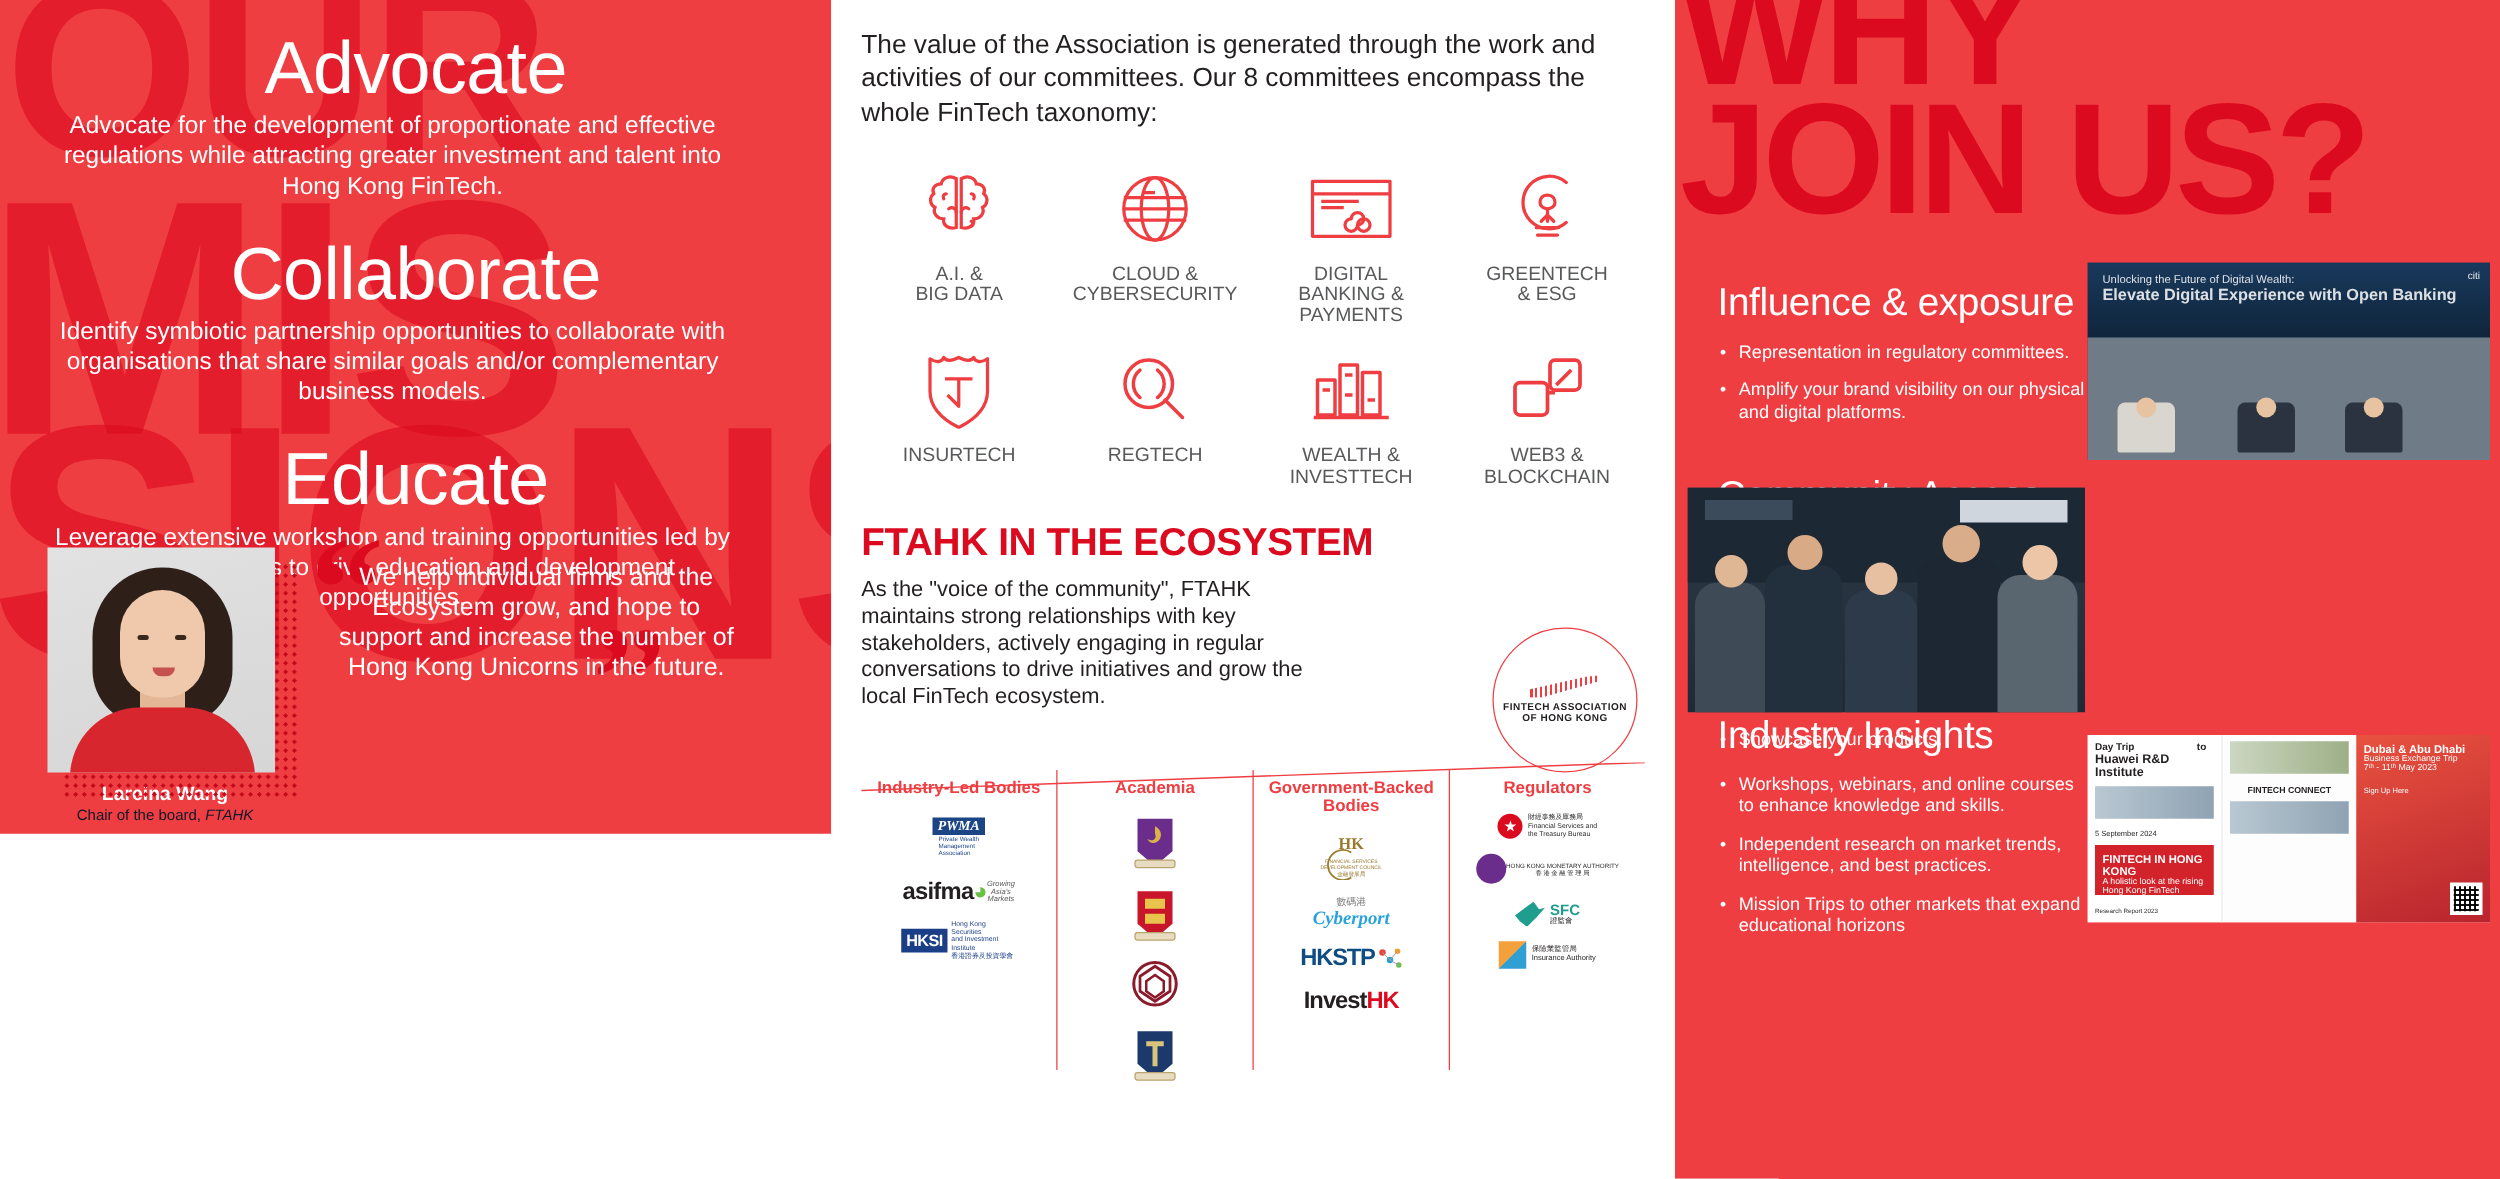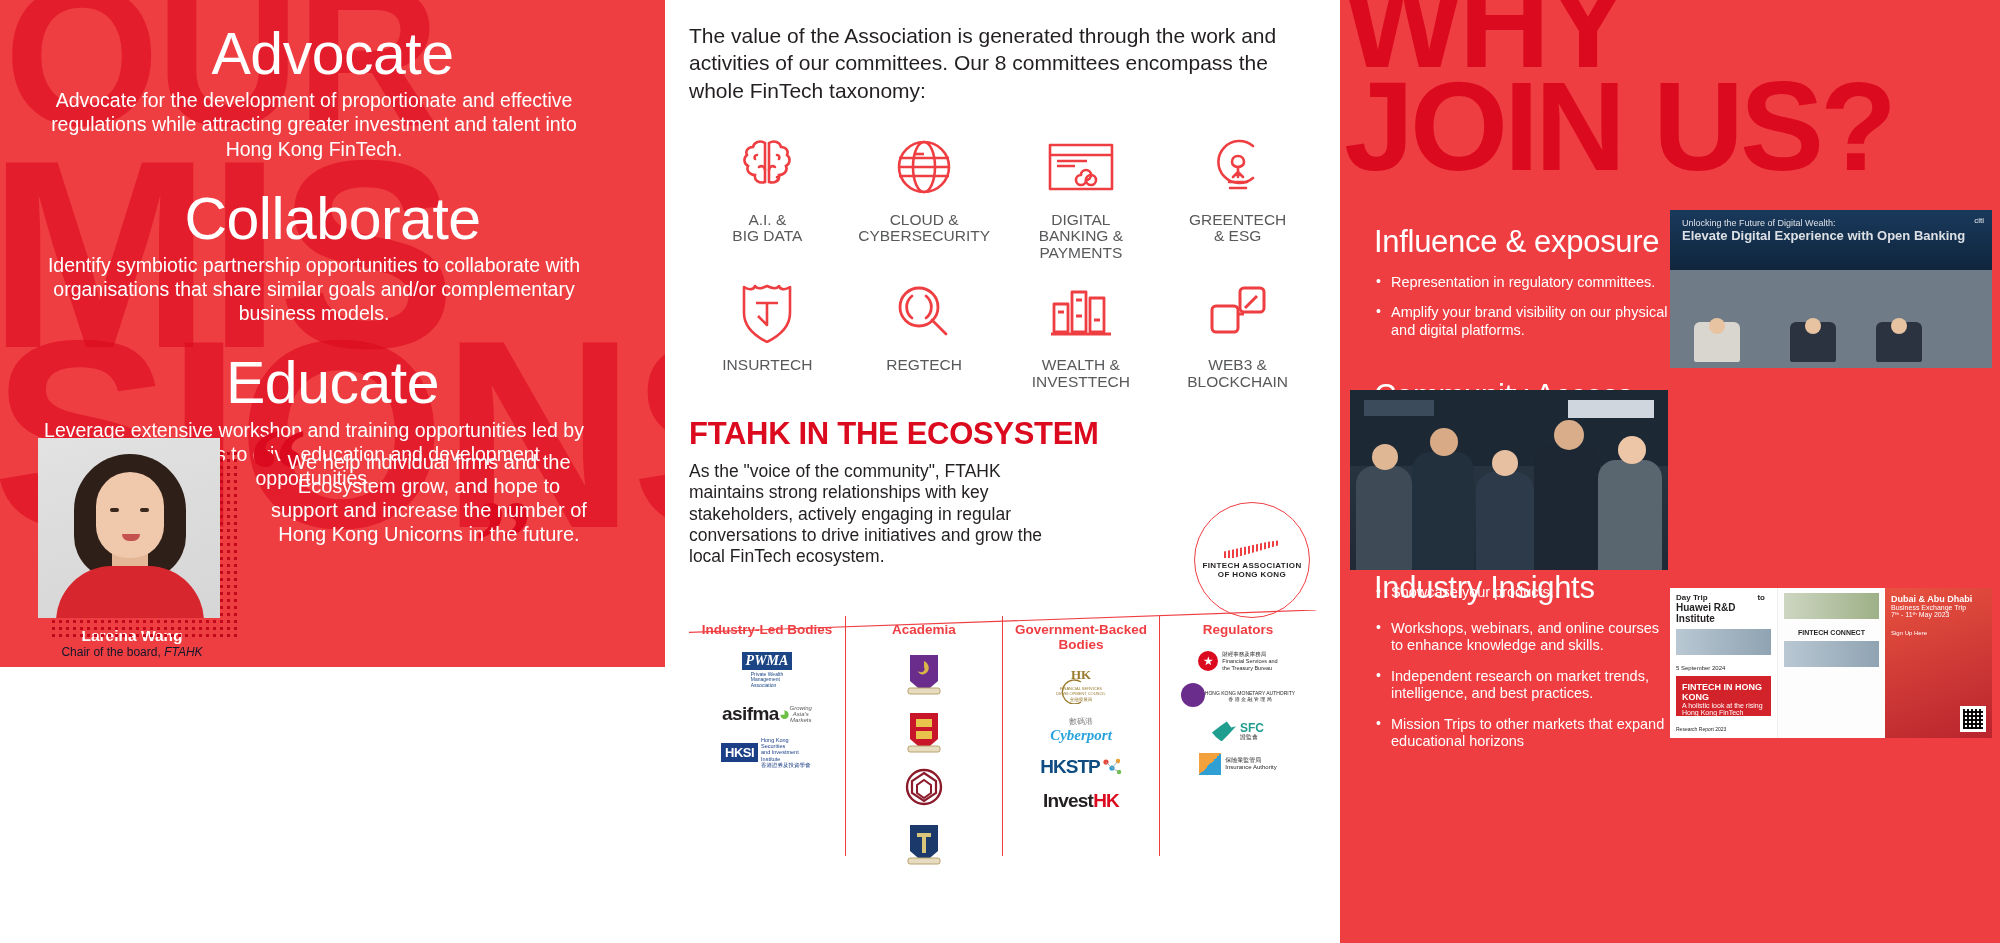--- a/index.html
+++ b/index.html
@@ -138,21 +138,21 @@
   .eco-col + .eco-col { border-left:1.4px solid #ef3e42; }
   .eco-col .hdr {
     color:#ef3e42; font-weight:700; font-size:13.5px; text-align:center; line-height:1.12;
   }
   .eco-logos { margin-top:14px; display:flex; flex-direction:column; align-items:center; gap:12px; }
   .eco-lines { position:absolute; left:0; top:36px; width:100%; height:24px; }
 
   
   .logo { display:flex; align-items:center; justify-content:center; }
   .lg-pwma{ width:82px;height:40px;background:#fff;border:0; display:flex;flex-direction:column;}
-  .lg-pwma .bar{background:#1b4584;color:#fff;font-size:14px;font-weight:700;font-style:italic;text-align:left;padding:1px 4px;font-family:"Liberation Serif",serif;}
+  .lg-pwma .bar{background:#1b4584;color:#fff;font-size:11px;font-weight:700;font-style:italic;text-align:left;padding:1px 4px;font-family:"Liberation Serif",serif;}
   .lg-pwma .sub{font-size:5px;color:#1b4584;line-height:1.1;padding:2px 4px;text-align:left;}
   .lg-asifma{width:84px;text-align:center;}
   .lg-asifma .n{font-size:19px;font-weight:700;color:#231f20;letter-spacing:-.6px;}
   .lg-asifma .n span{color:#6bbf45;}
   .lg-asifma .s{font-size:6px;color:#58595b;font-style:italic;margin-top:1px;}
   .lg-hksi{width:92px;display:flex;align-items:center;gap:3px;}
   .lg-hksi .b{background:#1b3f87;color:#fff;font-size:13px;font-weight:700;padding:2px 4px;letter-spacing:-.5px;}
   .lg-hksi .c{font-size:5.5px;color:#1b3f87;line-height:1.15;}
   .lg-cuhk{width:40px;height:46px;}
   .lg-hku{width:40px;height:46px;}

